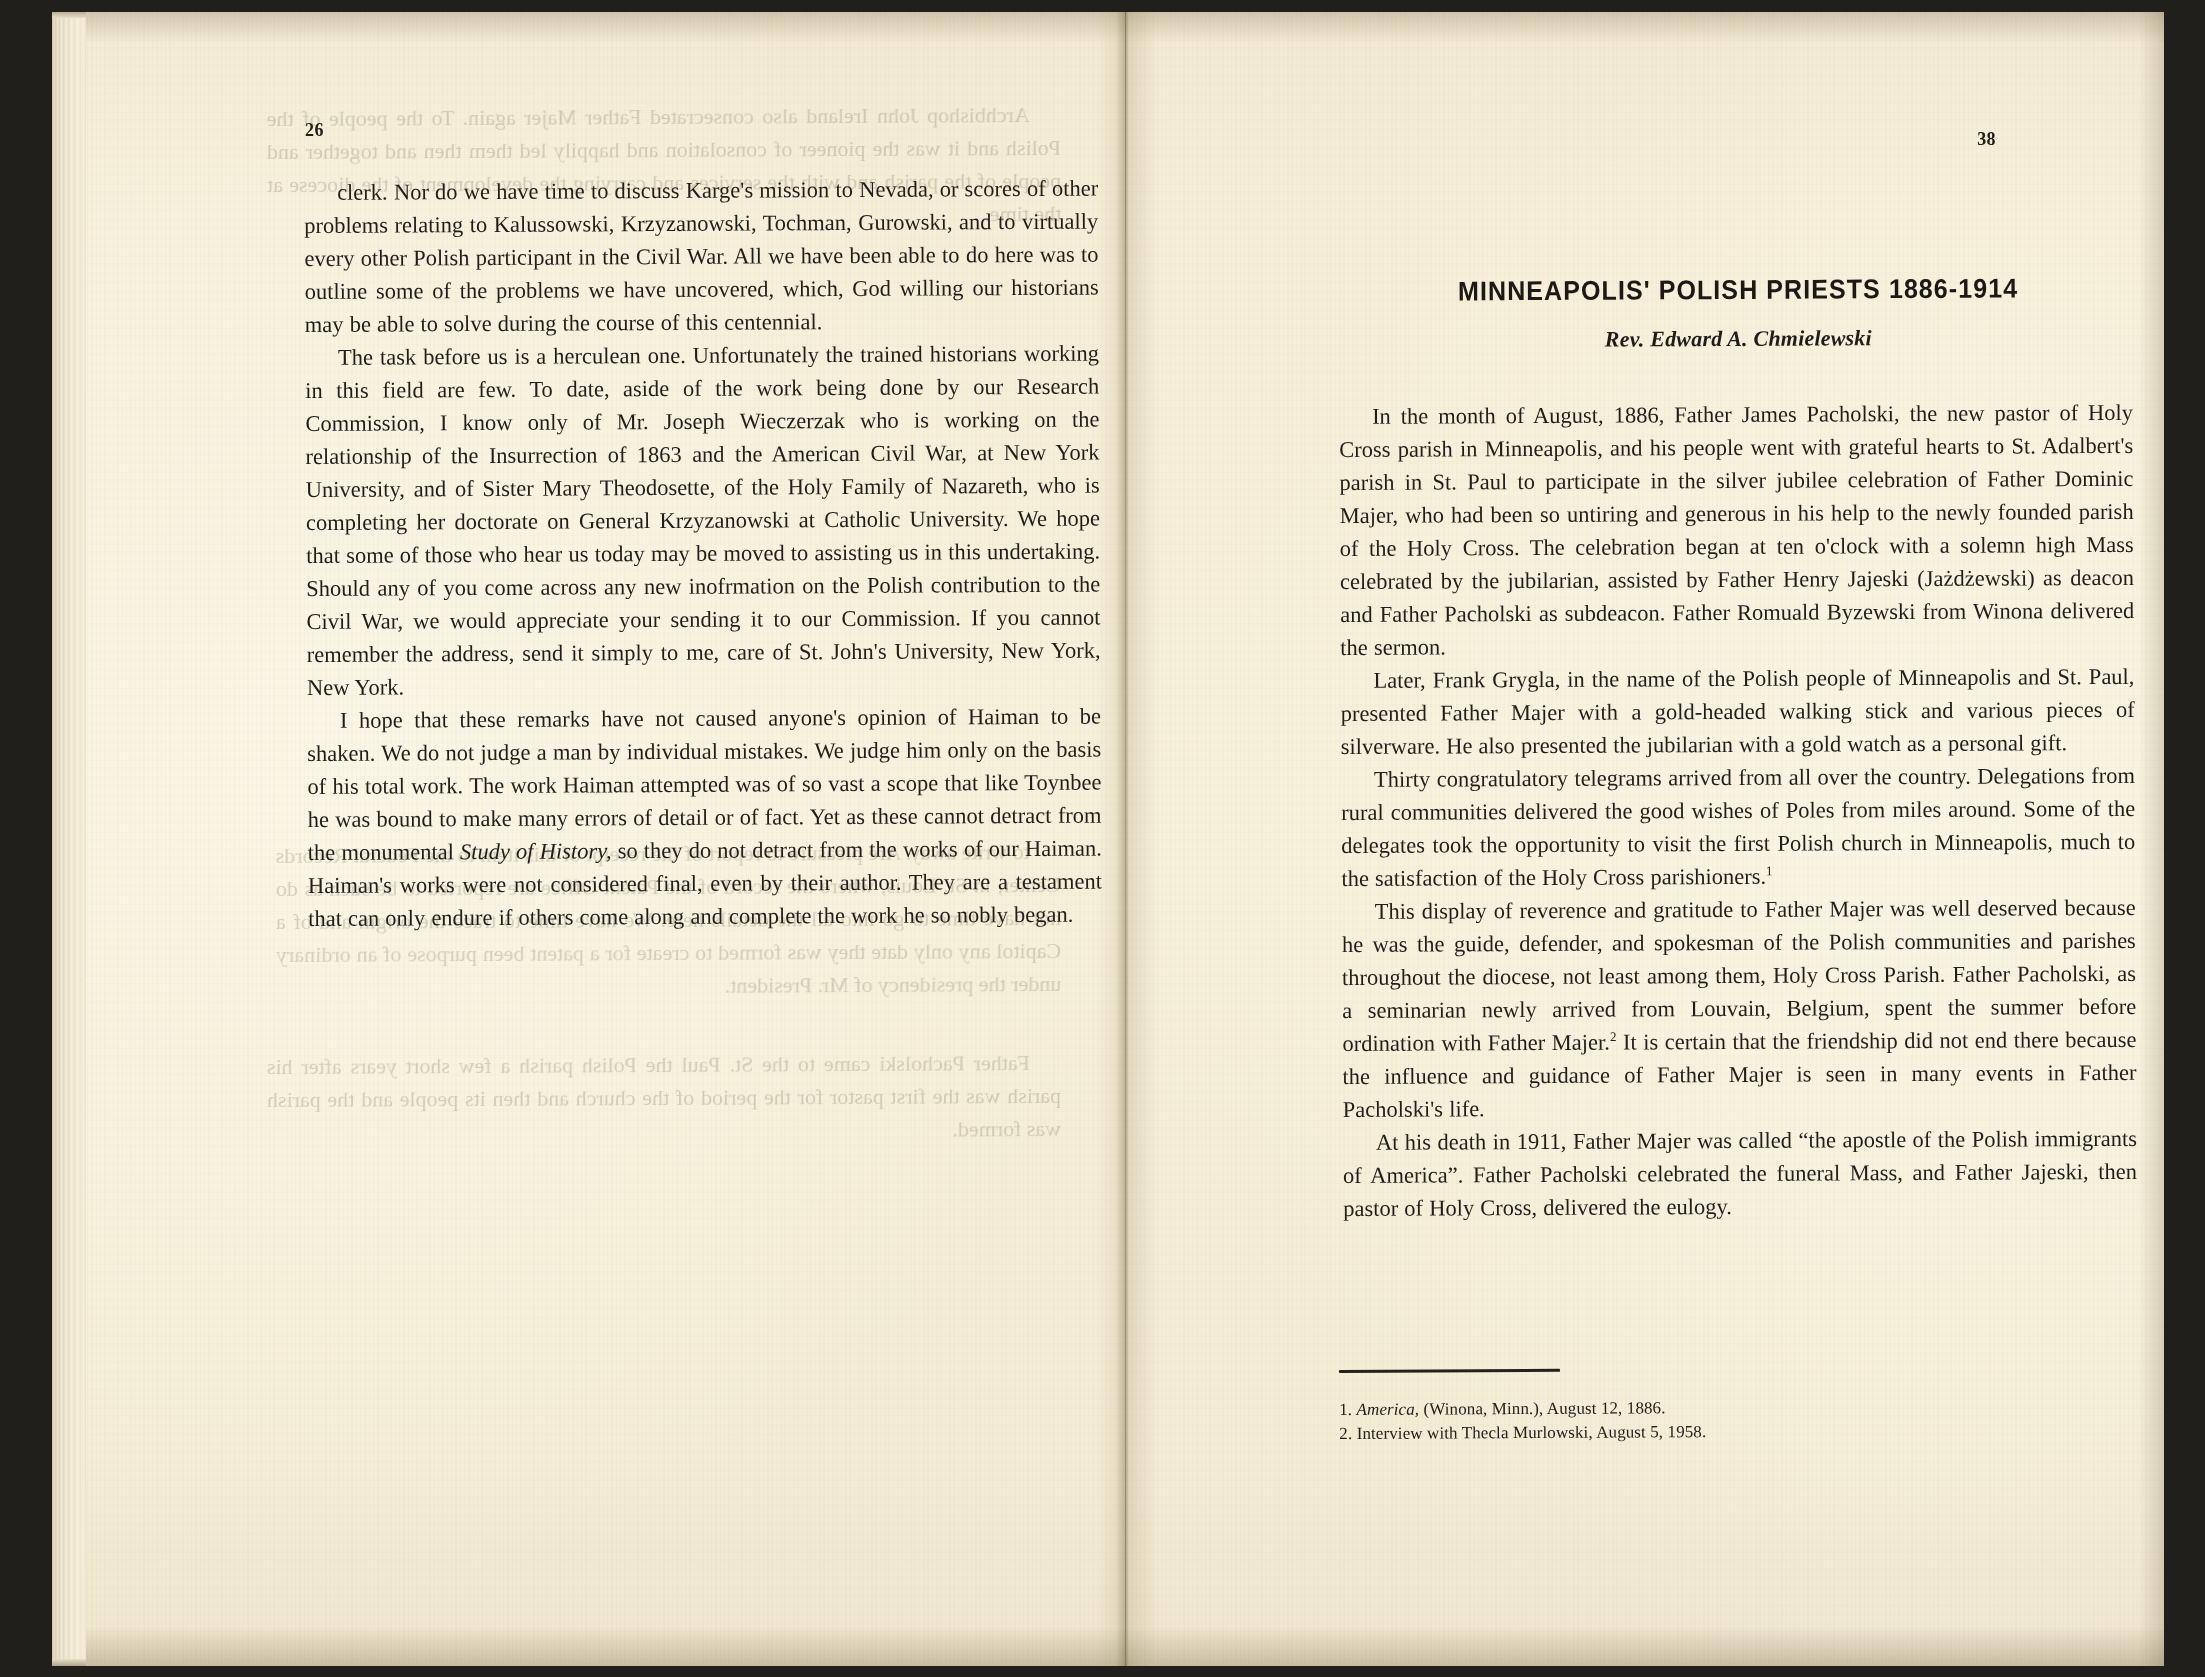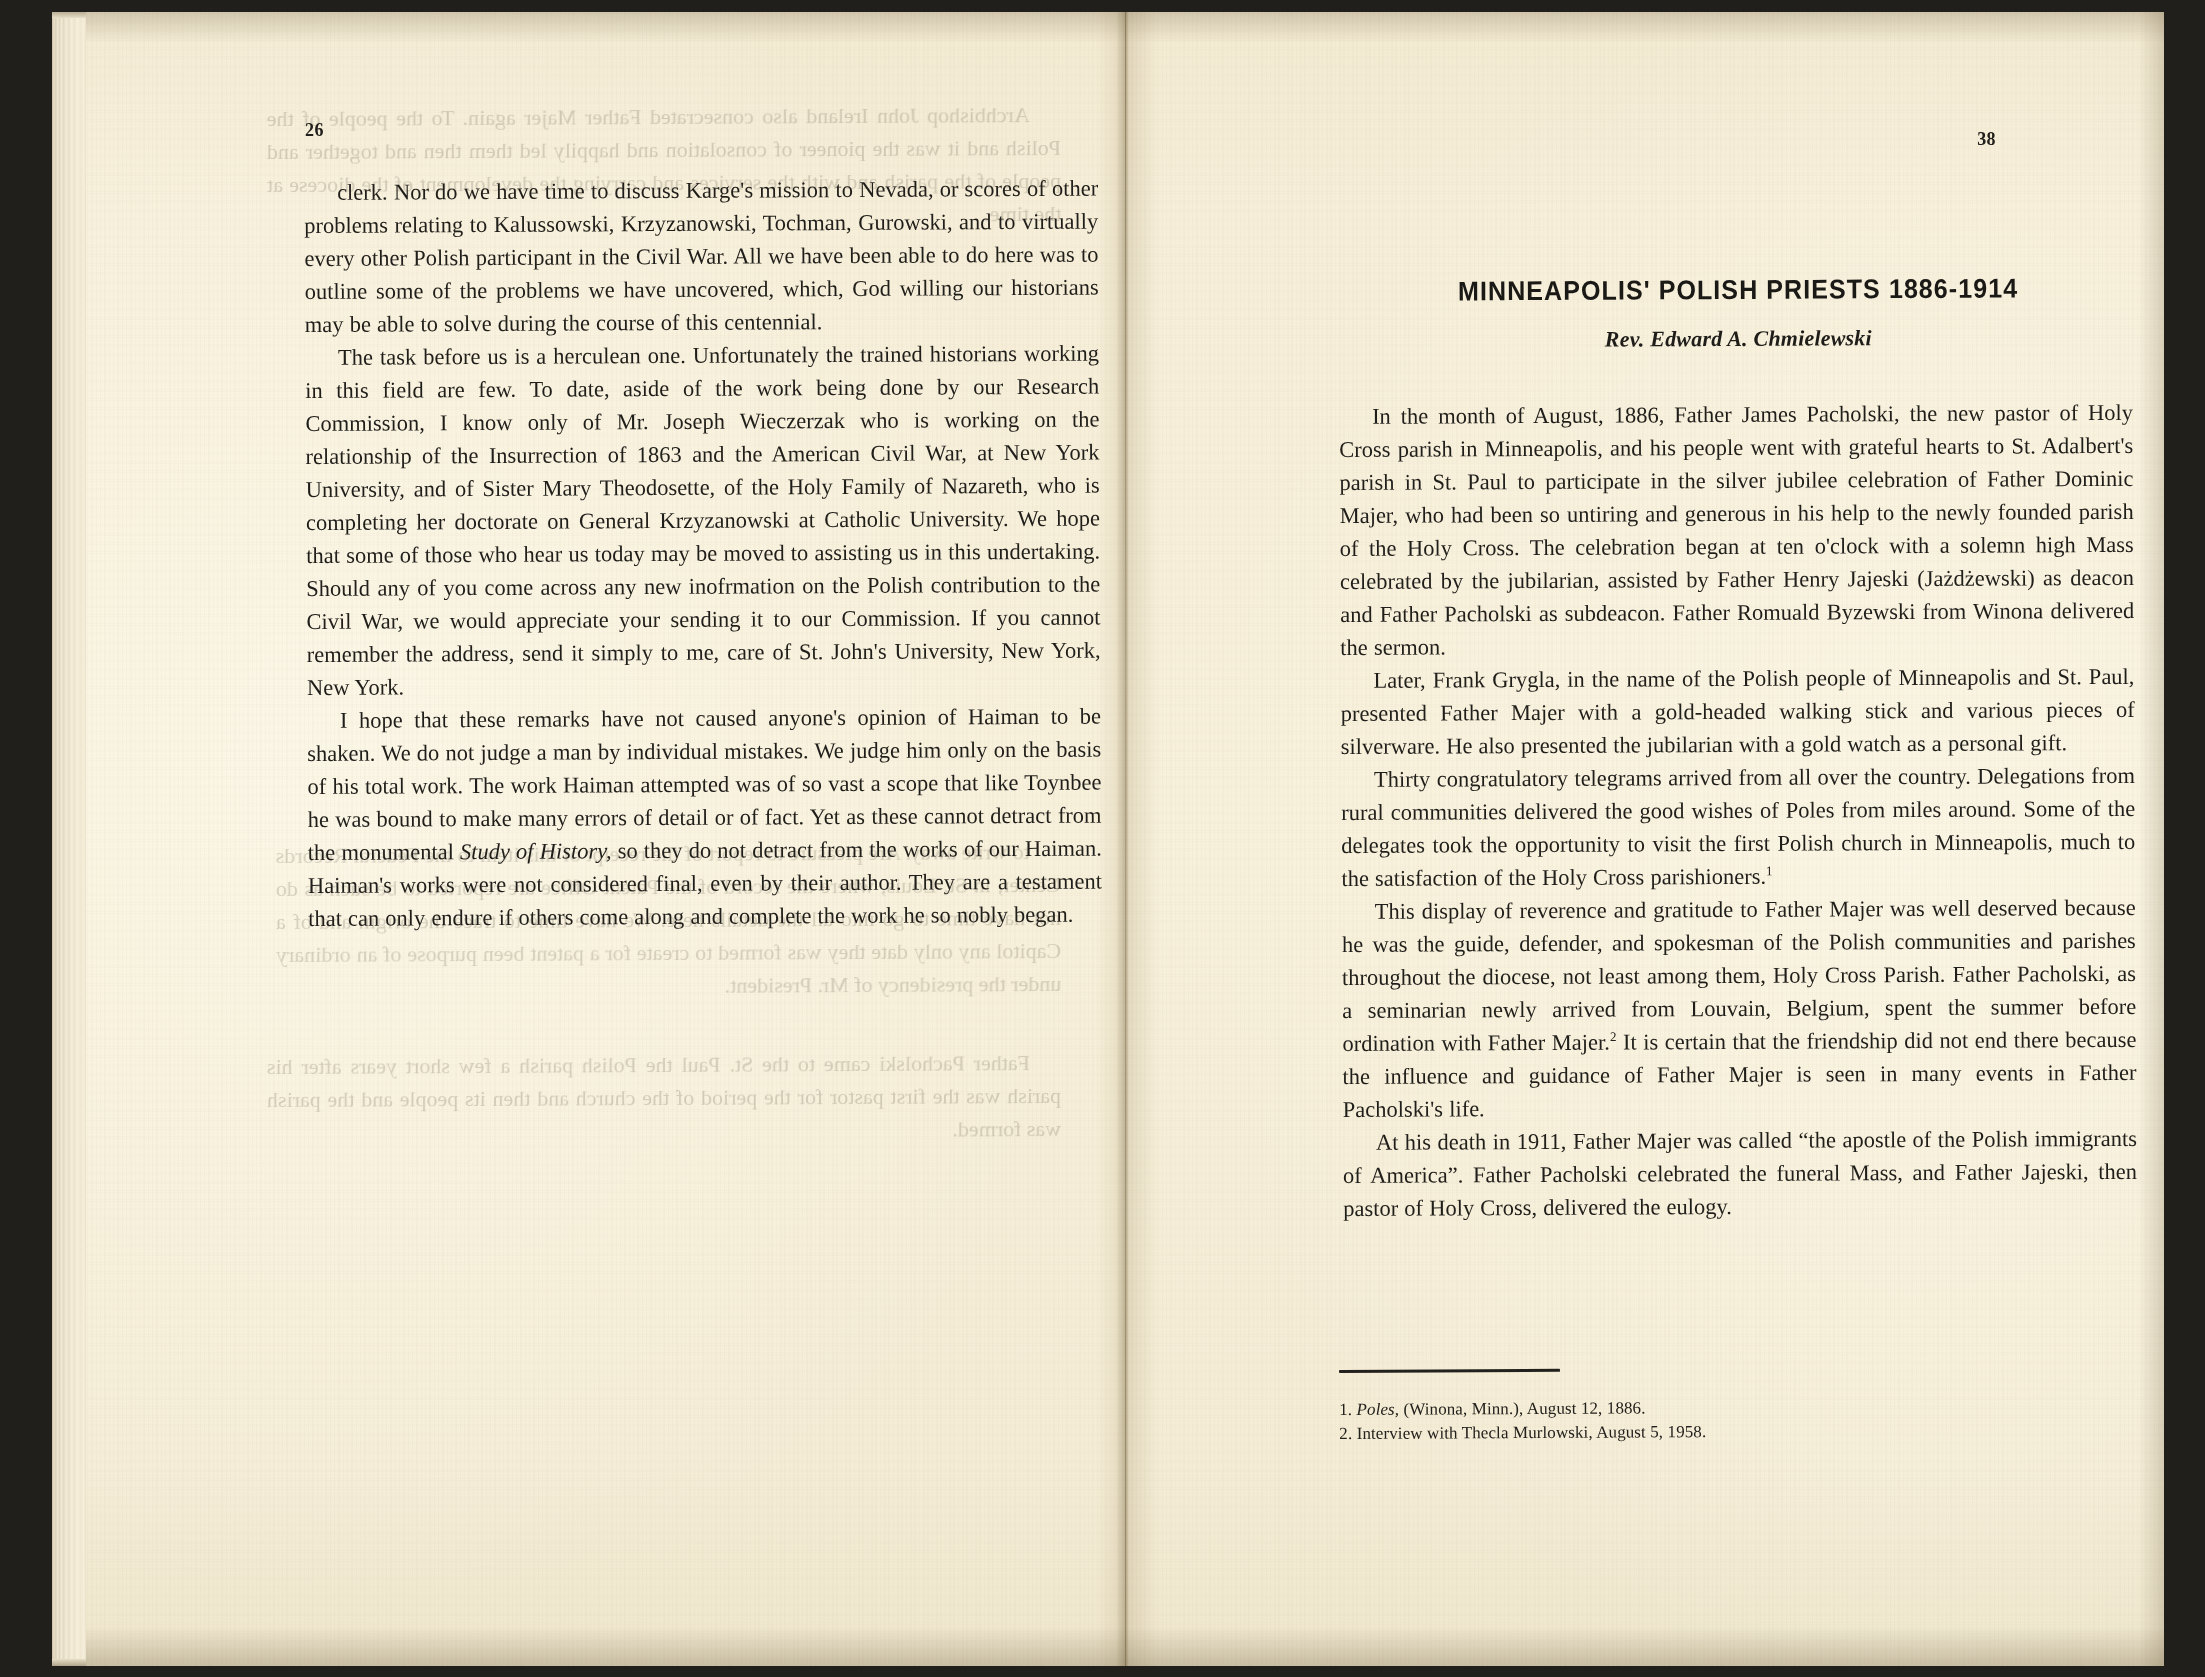--- a/index.html
+++ b/index.html
@@ -220,21 +220,21 @@
       <div class="textblock" id="body-right">
         <p class="first">In the month of August, 1886, Father James Pacholski, the new pastor of Holy Cross parish in Minneapolis, and his people went with grateful hearts to St. Adalbert's parish in St. Paul to participate in the silver jubilee celebration of Father Dominic Majer, who had been so untiring and generous in his help to the newly founded parish of the Holy Cross. The celebration began at ten o'clock with a solemn high Mass celebrated by the jubilarian, assisted by Father Henry Jajeski (Jażdżewski) as deacon and Father Pacholski as subdeacon. Father Romuald Byzewski from Winona delivered the sermon.</p>
         <p>Later, Frank Grygla, in the name of the Polish people of Minneapolis and St. Paul, presented Father Majer with a gold-headed walking stick and various pieces of silverware. He also presented the jubilarian with a gold watch as a personal gift.</p>
         <p><span>Thirty congratulatory telegrams arrived from all over the country. Delegations from rural communities delivered the good wishes of Poles from miles around. Some of the delegates took the opportunity to visit the first Polish church in Minneapolis, much to the satisfaction of the Holy Cross parishioners.</span><sup>1</sup></p>
         <p><span>This display of reverence and gratitude to Father Majer was well deserved because he was the guide, defender, and spokesman of the Polish communities and parishes throughout the diocese, not least among them, Holy Cross Parish. Father Pacholski, as a seminarian newly arrived from Louvain, Belgium, spent the summer before ordination with Father Majer.</span><sup>2</sup><span> It is certain that the friendship did not end there because the influence and guidance of Father Majer is seen in many events in Father Pacholski's life.</span></p>
         <p>At his death in 1911, Father Majer was called “the apostle of the Polish immigrants of America”. Father Pacholski celebrated the funeral Mass, and Father Jajeski, then pastor of Holy Cross, delivered the eulogy.</p>
       </div>
 
       <div id="footnotes">
         <div id="fn-rule"></div>
-        <div class="footnote"><span>1.</span> <i>Poles,</i><span> (Winona, Minn.), August 12, 1886.</span></div>
+        <div class="footnote"><span>1.</span> <i>America,</i><span> (Winona, Minn.), August 12, 1886.</span></div>
         <div class="footnote"><span>2.</span> <span>Interview with Thecla Murlowski, August 5, 1958.</span></div>
       </div>
     </div>
 
     <div class="gutter"></div>
     <div class="gutter-line"></div>
     <div class="edge-shade-top"></div>
     <div class="edge-shade-bot"></div>
     <div class="edge-shade-right"></div>
   </div>

